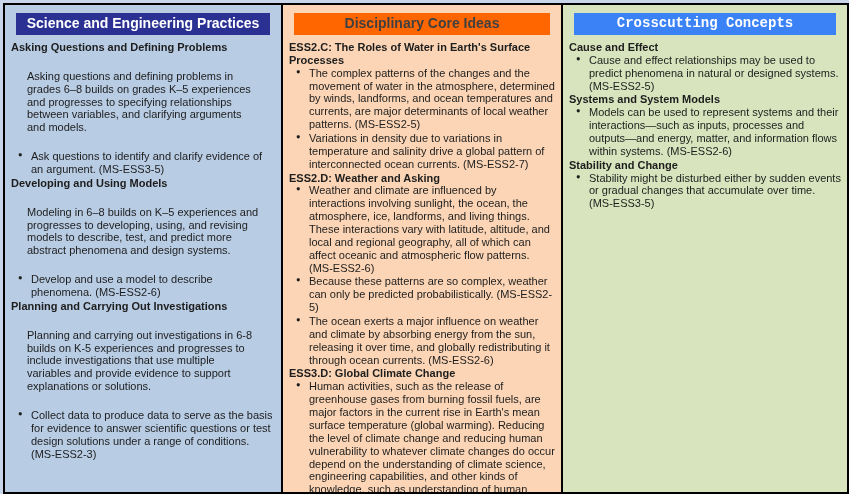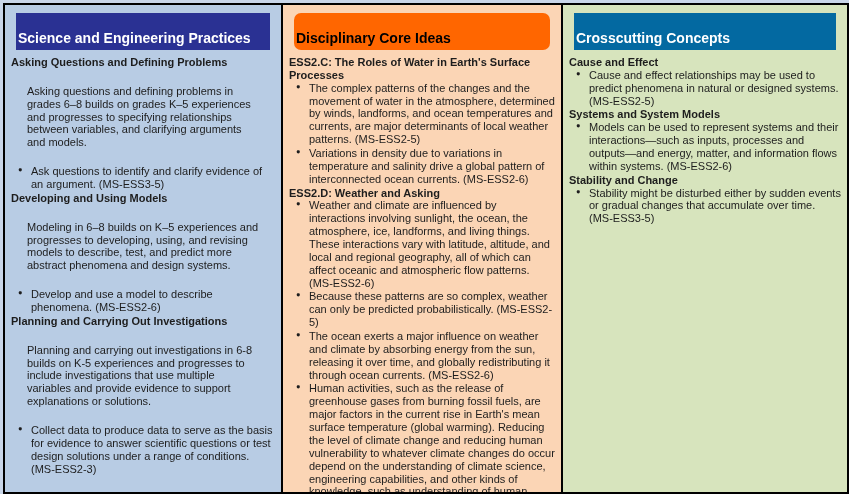--- a/index.html
+++ b/index.html
@@ -21,22 +21,22 @@
   .col {
     box-sizing: border-box;
     height: 100%;
     overflow: hidden;
   }
   .col-1 { width: 276px; }
   .col-2 { width: 280px; border-left: 2px solid #000; }
   .col-3 { flex: 1; border-left: 2px solid #000; }
   .col-header {
     margin: 8px 11px 3px 11px;
-    padding: 17px 2px 4px 2px;
-    text-align: left;
+    padding: 2px 2px 4px 2px;
+    text-align: center;
     font-weight: bold;
     font-size: 14px;
     color: #ffffff;
     white-space: nowrap;
   }
   .col-body {
     padding: 2px 6px 0 6px;
     font-size: 11px;
     line-height: 1.17;
     color: #1d1d1d;
@@ -84,41 +84,42 @@
         </ul>
         <div class="sec-heading">Planning and Carrying Out Investigations</div>
         <div class="sec-intro">Planning and carrying out investigations in 6-8 builds on K-5 experiences and progresses to include investigations that use multiple variables and provide evidence to support explanations or solutions.</div>
         <ul class="bullets">
           <li>Collect data to produce data to serve as the basis for evidence to answer scientific questions or test design solutions under a range of conditions. (MS-ESS2-3)</li>
         </ul>
       </div>
   </section>
 
   <section class="col col-2" style="background: rgb(251, 213, 181);">
-    <div class="col-header" style="background: rgb(255, 102, 0); color: #000000; border-radius: 7px;">Disciplinary Core Ideas</div>
+    <div class="col-header" style="background: rgb(255, 102, 0); color: #404040;">Disciplinary Core Ideas</div>
     <div class="col-body">
         <div class="sec-heading">ESS2.C: The Roles of Water in Earth's Surface Processes</div>
         <ul class="bullets">
           <li>The complex patterns of the changes and the movement of water in the atmosphere, determined by winds, landforms, and ocean temperatures and currents, are major determinants of local weather patterns. (MS-ESS2-5)</li>
-          <li>Variations in density due to variations in temperature and salinity drive a global pattern of interconnected ocean currents. (MS-ESS2-6)</li>
+          <li>Variations in density due to variations in temperature and salinity drive a global pattern of interconnected ocean currents. (MS-ESS2-7)</li>
         </ul>
         <div class="sec-heading">ESS2.D: Weather and Asking</div>
         <ul class="bullets">
           <li>Weather and climate are influenced by interactions involving sunlight, the ocean, the atmosphere, ice, landforms, and living things. These interactions vary with latitude, altitude, and local and regional geography, all of which can affect oceanic and atmospheric flow patterns. (MS-ESS2-6)</li>
           <li>Because these patterns are so complex, weather can only be predicted probabilistically. (MS-ESS2-5)</li>
           <li>The ocean exerts a major influence on weather and climate by absorbing energy from the sun, releasing it over time, and globally redistributing it through ocean currents. (MS-ESS2-6)</li>
         </ul>
+        <div class="sec-heading">ESS3.D: Global Climate Change</div>
         <ul class="bullets">
           <li>Human activities, such as the release of greenhouse gases from burning fossil fuels, are major factors in the current rise in Earth's mean surface temperature (global warming). Reducing the level of climate change and reducing human vulnerability to whatever climate changes do occur depend on the understanding of climate science, engineering capabilities, and other kinds of knowledge, such as understanding of human behavior and on applying that knowledge wisely in decisions and activities. (MS-ESS3-5)</li>
         </ul>
       </div>
   </section>
 
   <section class="col col-3" style="background: rgb(215, 228, 189);">
-    <div class="col-header" style="background: #0369a1; color: rgb(255, 255, 255);">Crosscutting Concepts</div>
+    <div class="col-header" style="background: #3b82f6; color: rgb(255, 255, 255); font-family: Liberation Mono, monospace;">Crosscutting Concepts</div>
     <div class="col-body">
         <div class="sec-heading">Cause and Effect</div>
         <ul class="bullets">
           <li>Cause and effect relationships may be used to predict phenomena in natural or designed systems. (MS-ESS2-5)</li>
         </ul>
         <div class="sec-heading">Systems and System Models</div>
         <ul class="bullets">
           <li>Models can be used to represent systems and their interactions—such as inputs, processes and outputs—and energy, matter, and information flows within systems. (MS-ESS2-6)</li>
         </ul>
         <div class="sec-heading">Stability and Change</div>

